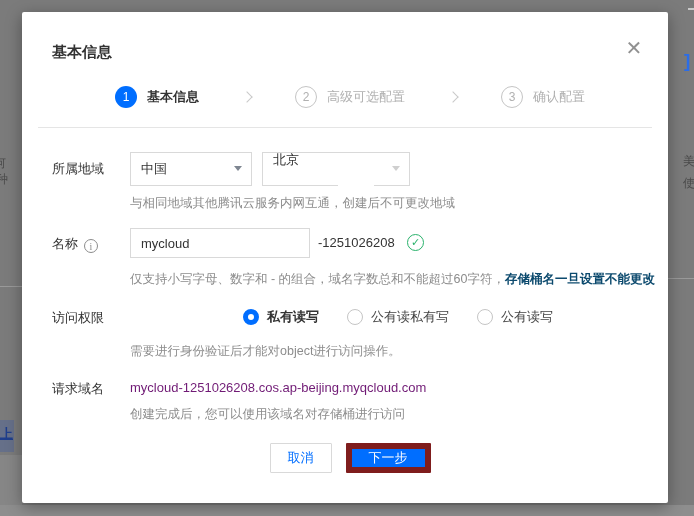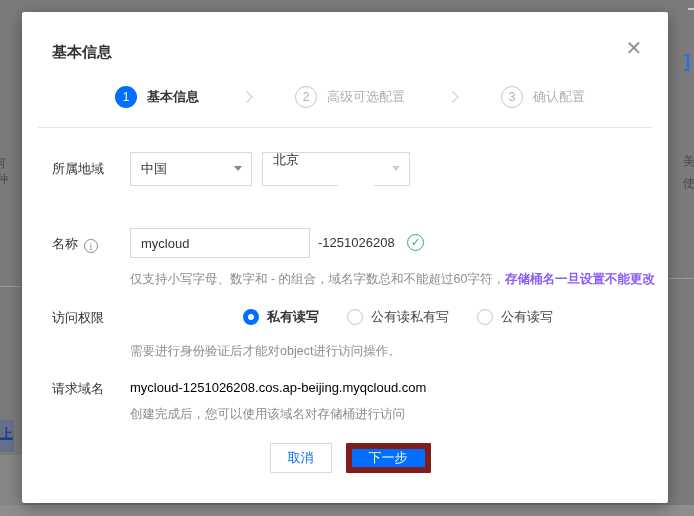--- a/index.html
+++ b/index.html
@@ -112,34 +112,34 @@
     border: 1px solid #29b26b; color: #29b26b;
     font-size: 11px; line-height: 15px; text-align: center; font-weight: bold;
   }
   .info-icon {
     display: inline-block; width: 14px; height: 14px; border-radius: 50%;
     border: 1px solid #8c8c8c; color: #8c8c8c;
     font-size: 10px; line-height: 13px; text-align: center;
     font-family: "Liberation Serif", "DejaVu Serif", serif;
     margin-left: 6px; vertical-align: -2px;
   }
-  .red-bold { color: #8b5cf6; font-weight: bold; margin-top: 16px; }
+  .red-bold { color: #0c4a6e; font-weight: bold; margin-top: 16px; }
 
   .radio-row {
     position: absolute; left: 221px; top: 296px;
     display: flex; align-items: center; font-size: 13px;
   }
   .radio-opt { display: flex; align-items: center; margin-right: 28px; cursor: pointer; }
   .radio-circle { width: 16px; height: 16px; border-radius: 50%; background: #fff; margin-right: 8px; }
   .radio-opt.selected .radio-circle { border: 5px solid #006eff; }
   .radio-opt.unselected .radio-circle { border: 1px solid #c5c5c5; }
   .radio-opt.selected .radio-label { color: #333; font-weight: bold; }
   .radio-opt.unselected .radio-label { color: #444; }
 
-  .domain-value { position: absolute; left: 108px; top: 368px; font-size: 13px; color: #000000; }
+  .domain-value { position: absolute; left: 108px; top: 368px; font-size: 13px; color: #701a75; }
 
   
   .footer {
     position: absolute; left: 0; right: 0; top: 431px;
     display: flex; justify-content: center; align-items: center; gap: 14px;
     padding-left: 10px;
   }
   .btn {
     height: 30px; font-size: 13px;
     display: flex; align-items: center; justify-content: center;
@@ -193,20 +193,21 @@
   <div class="form-label" style="top:148px;">所属地域</div>
   <div class="select-box sel-country">
     <span>中国</span>
     <span class="caret"></span>
   </div>
   <div class="select-box sel-city">
     <span>北京</span>
     <span class="caret faint"></span>
   </div>
   <div class="glitch-blob"></div>
+  <div class="help-text" style="top:183px;">与相同地域其他腾讯云服务内网互通，创建后不可更改地域</div>
 
   <div class="form-label" style="top:223px;">
     <span>名称</span><span class="info-icon">i</span>
   </div>
   <input class="name-input" type="text" value="mycloud" style="">
   <div class="name-suffix">-1251026208</div>
   <div class="check-icon">✓</div>
   <div class="help-text" style="top:259px;">
     <span>仅支持小写字母、数字和 - 的组合，域名字数总和不能超过60字符，</span><span class="red-bold">存储桶名一旦设置不能更改</span>
   </div>

